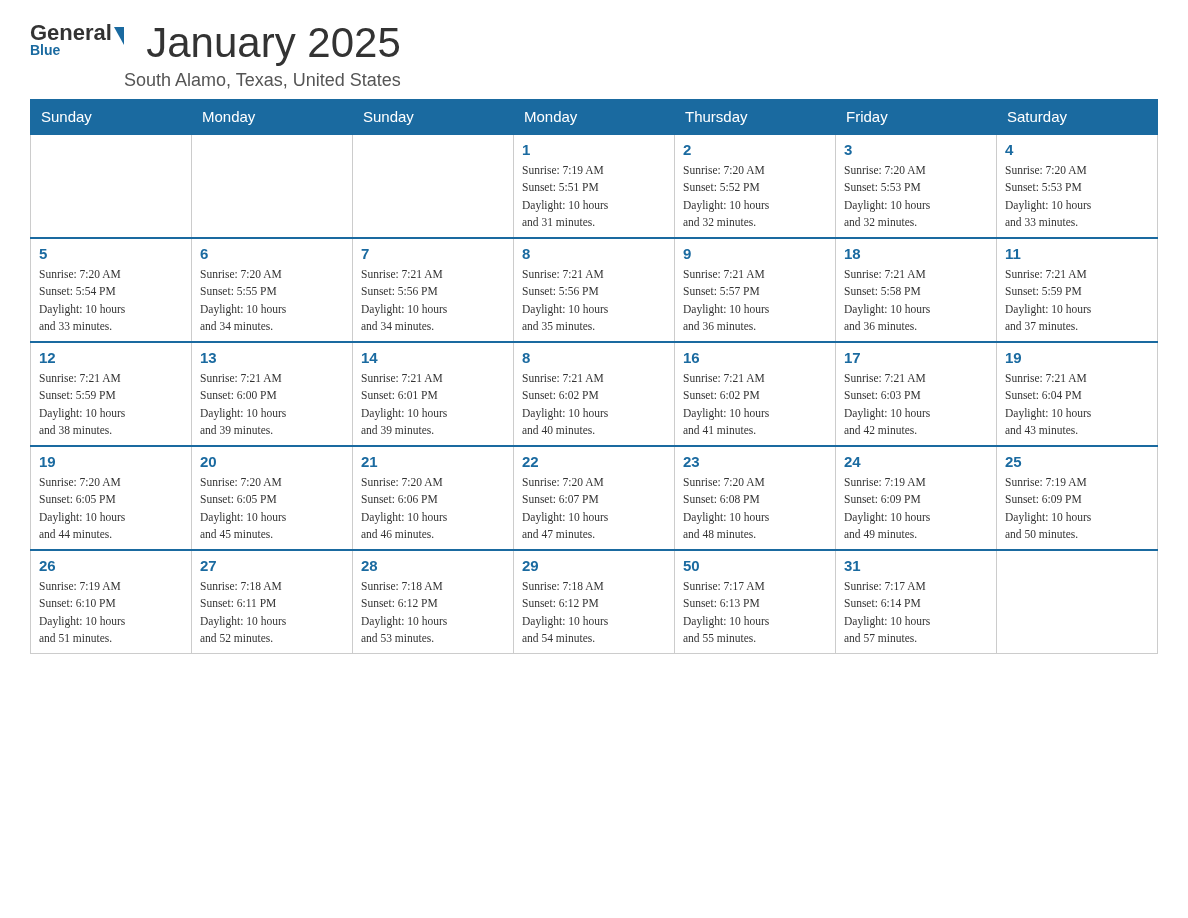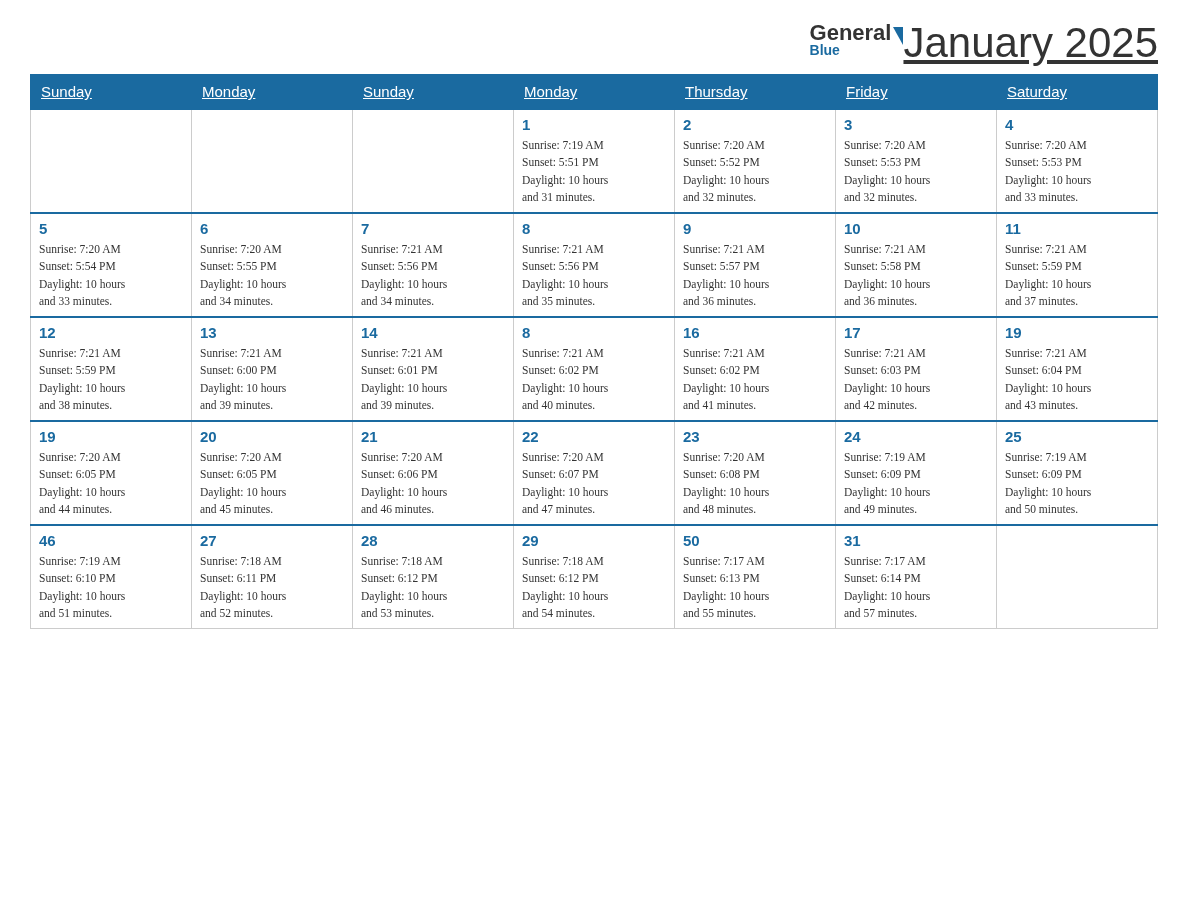--- a/index.html
+++ b/index.html
@@ -6,21 +6,21 @@
     body {
       font-family: Arial, sans-serif;
       background: #fff;
       color: #333;
       width: 1188px;
       min-height: 918px;
       padding: 20px 30px;
     }
     .header {
       display: flex;
-      justify-content: flex-end;
+      justify-content: flex-start;
       align-items: flex-start;
       margin-bottom: 0;
     }
     .logo {
       display: flex;
       align-items: center;
       gap: 0;
     }
     .logo-text-general {
       font-size: 22px;
@@ -39,21 +39,20 @@
     }
     .logo-blue {
       font-size: 14px;
       font-weight: bold;
       color: #1a6aa0;
       display: block;
       margin-top: -4px;
     }
     .title-block {
       text-align: right;
-      text-decoration: underline;
     }
     .title-block h1 {
       font-size: 42px;
       font-weight: normal;
       color: #333;
       line-height: 1.1;
     }
     .title-block .subtitle {
       font-size: 18px;
       color: #555;
@@ -65,21 +64,20 @@
       margin-top: 8px;
     }
     .calendar th {
       background-color: #1a6aa0;
       color: #fff;
       padding: 8px 10px;
       text-align: left;
       font-size: 15px;
       font-weight: normal;
       border: 1px solid #1a6aa0;
-      text-decoration: underline;
     }
     .calendar td {
       border: 1px solid #ccc;
       vertical-align: top;
       padding: 6px 8px;
       width: calc(100%/7);
       min-height: 100px;
     }
     .day-number {
       font-size: 15px;
@@ -105,20 +103,21 @@
 
 <div class="header">
   <div class="logo">
     <div>
       <span class="logo-text-general">General</span><span class="logo-triangle"></span>
       <span class="logo-blue">Blue</span>
     </div>
   </div>
   <div class="title-block">
     <h1>January 2025</h1>
+    <div class="subtitle">South Alamo, Texas, United States</div>
   </div>
 </div>
 
 <table class="calendar">
   <thead>
     <tr>
       <th>Sunday</th>
       <th>Monday</th>
       <th>Sunday</th>
       <th>Monday</th>
@@ -164,21 +163,21 @@
         </td>
         <td>
           <div class="day-number">8</div>
           <div class="day-info">Sunrise: 7:21 AM<br>Sunset: 5:56 PM<br>Daylight: 10 hours<br>and 35 minutes.</div>
         </td>
         <td>
           <div class="day-number">9</div>
           <div class="day-info">Sunrise: 7:21 AM<br>Sunset: 5:57 PM<br>Daylight: 10 hours<br>and 36 minutes.</div>
         </td>
         <td>
-          <div class="day-number">10</div>
+          <div class="day-number">18</div>
           <div class="day-info">Sunrise: 7:21 AM<br>Sunset: 5:58 PM<br>Daylight: 10 hours<br>and 36 minutes.</div>
         </td>
         <td>
           <div class="day-number">11</div>
           <div class="day-info">Sunrise: 7:21 AM<br>Sunset: 5:59 PM<br>Daylight: 10 hours<br>and 37 minutes.</div>
         </td>
       </tr>
       <tr class="week-row">
         <td>
           <div class="day-number">12</div>
@@ -234,21 +233,21 @@
           <div class="day-number">24</div>
           <div class="day-info">Sunrise: 7:19 AM<br>Sunset: 6:09 PM<br>Daylight: 10 hours<br>and 49 minutes.</div>
         </td>
         <td>
           <div class="day-number">25</div>
           <div class="day-info">Sunrise: 7:19 AM<br>Sunset: 6:09 PM<br>Daylight: 10 hours<br>and 50 minutes.</div>
         </td>
       </tr>
       <tr class="week-row">
         <td>
-          <div class="day-number">46</div>
+          <div class="day-number">26</div>
           <div class="day-info">Sunrise: 7:19 AM<br>Sunset: 6:10 PM<br>Daylight: 10 hours<br>and 51 minutes.</div>
         </td>
         <td>
           <div class="day-number">27</div>
           <div class="day-info">Sunrise: 7:18 AM<br>Sunset: 6:11 PM<br>Daylight: 10 hours<br>and 52 minutes.</div>
         </td>
         <td>
           <div class="day-number">28</div>
           <div class="day-info">Sunrise: 7:18 AM<br>Sunset: 6:12 PM<br>Daylight: 10 hours<br>and 53 minutes.</div>
         </td>

